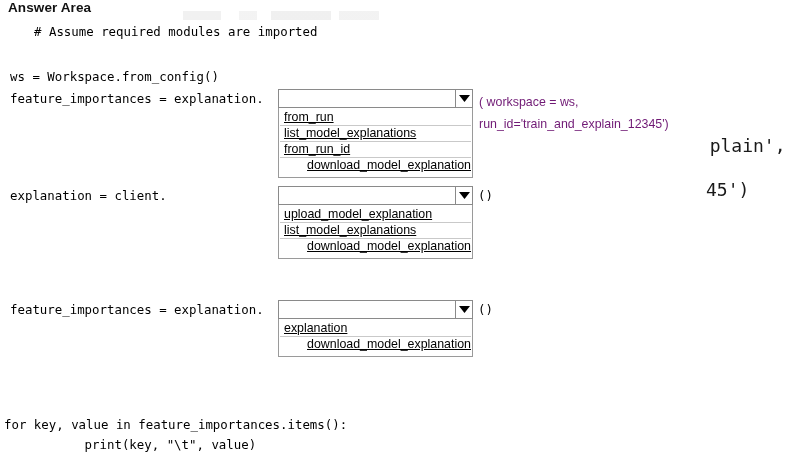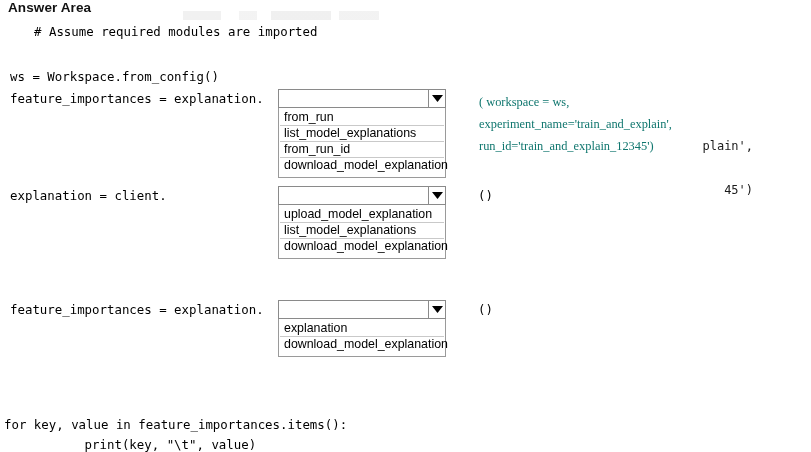--- a/index.html
+++ b/index.html
@@ -66,56 +66,56 @@
   .code-for     { left: 4px; top: 417px; }
   .code-print   { left: 10px; top: 437px; }
 
   
   .args-block {
     position: absolute;
     left: 479px;
     top: 91px;
   }
   .args-block .argline {
-    font-family: Liberation Serif, serif;
+    font-family: Liberation Sans, sans-serif;
     font-size: 12.4px;
     line-height: 22px;
     white-space: pre;
-    color: #0f766e;
+    color: #701a75;
   }
 
   
   .ghost-layer {
     position: absolute;
     left: 688px;
     top: 113px;
     font-family: "DejaVu Sans Mono", "Liberation Mono", monospace;
-    font-size: 12px;
+    font-size: 18px;
     line-height: 22px;
     white-space: pre;
     color: #1a1a1a;
     pointer-events: none;
-    text-align: right;
-  }
-  .ghost-layer .g2 { margin-left: 4px; display: block; }
+  }
+  .ghost-layer .g2 { margin-left: 18px; display: block; }
 
   .paren-tail {
     position: absolute;
     font-family: "DejaVu Sans Mono", "Liberation Mono", monospace;
     font-size: 12.4px;
     white-space: pre;
     color: #000;
   }
   .paren-2 { left: 478px; top: 188px; }
   .paren-3 { left: 478px; top: 302px; }
 
   
   .dropdown {
     position: absolute;
-    width: 168px;
+    width: 195px;
+    text-decoration: underline;
   }
   .dd-1 { left: 278px; top: 89px; }
   .dd-2 { left: 278px; top: 186px; }
   .dd-3 { left: 278px; top: 300px; }
 
   .combo {
     position: relative;
     height: 19px;
     border: 1px solid #8a8a8a;
     background: #ffffff;
@@ -184,21 +184,20 @@
 <div class="code code-expl">explanation = client.</div>
 
 <div class="code code-fi2">feature_importances = explanation.</div>
 
 <div class="code code-for">for key, value in feature_importances.items():</div>
 
 <div class="code code-print">          print(key, "\t", value)</div>
 
 <div class="args-block">
   <div class="argline">( workspace = ws,</div>
-  <div class="argline">experiment_name='train_and_explain',</div>
   <div class="argline">run_id='train_and_explain_12345')</div>
 </div>
 
 <div class="ghost-layer">
   <span>plain',</span>
   <span class="g2">45')</span>
 </div>
 
 <div class="paren-tail paren-2">()</div>
 

